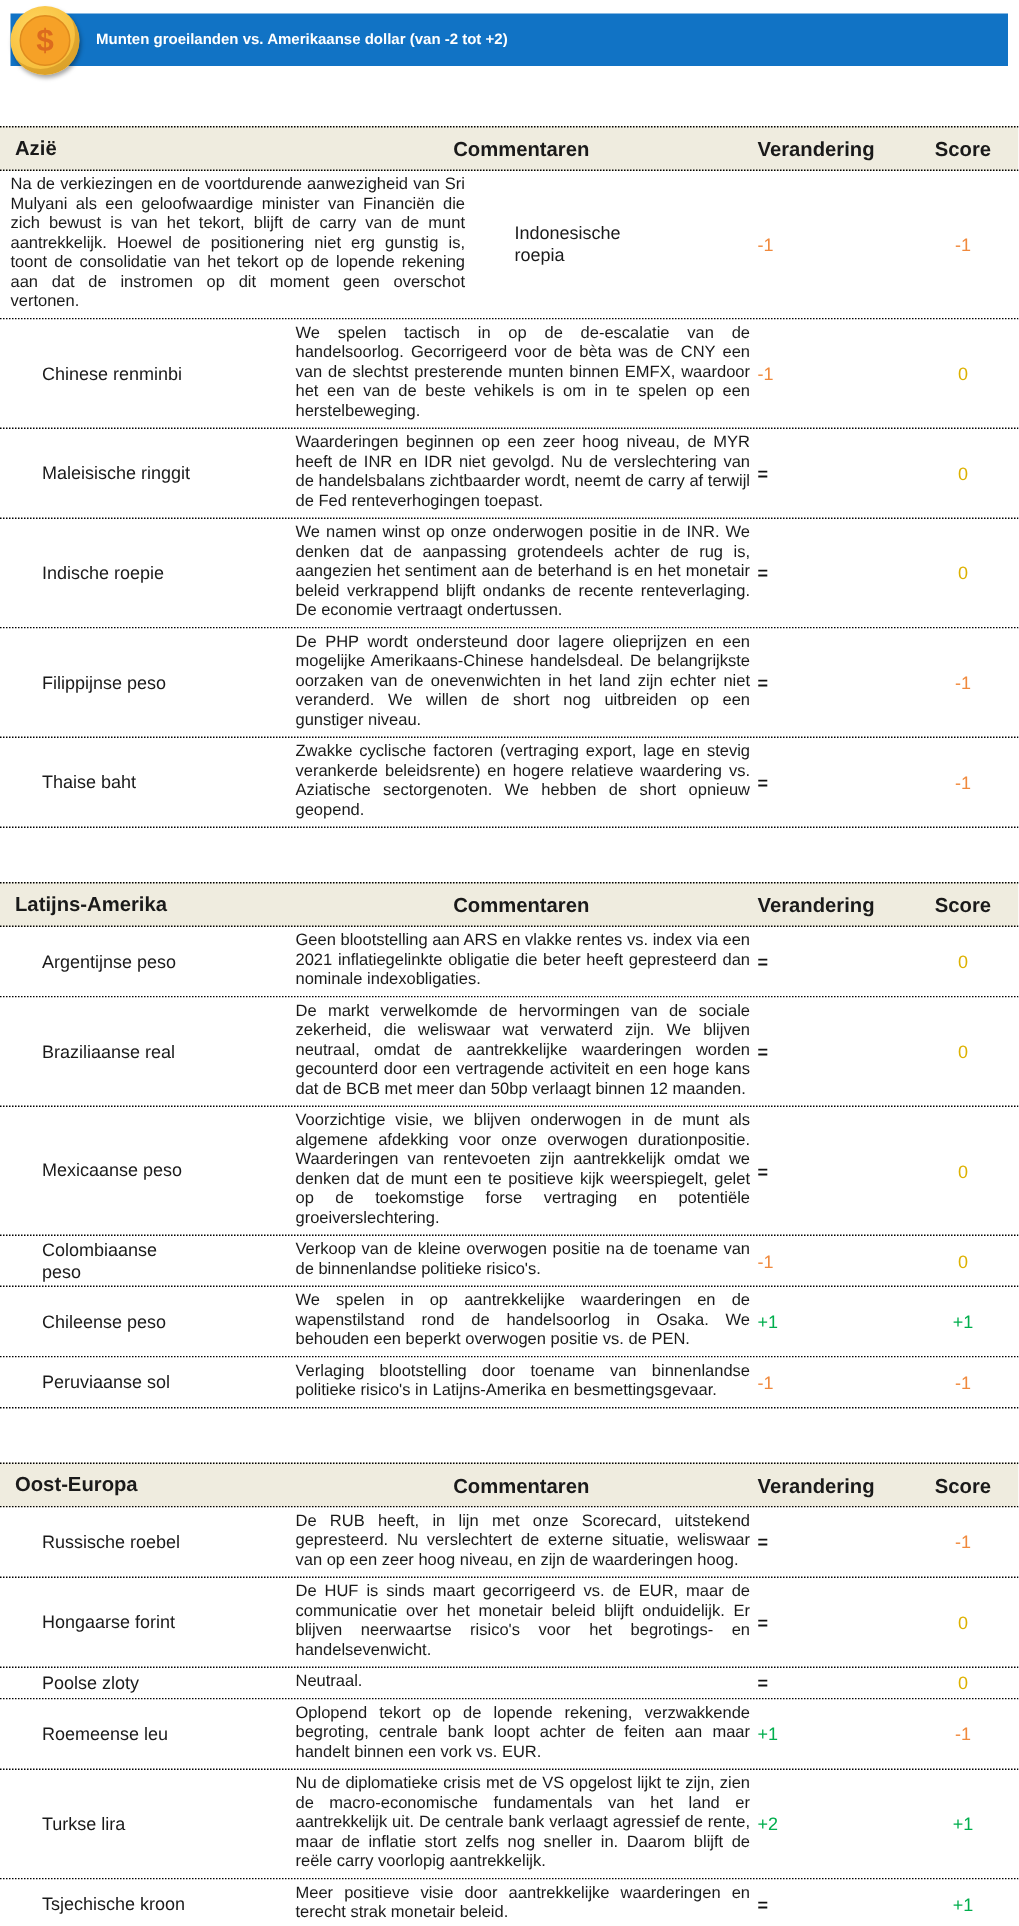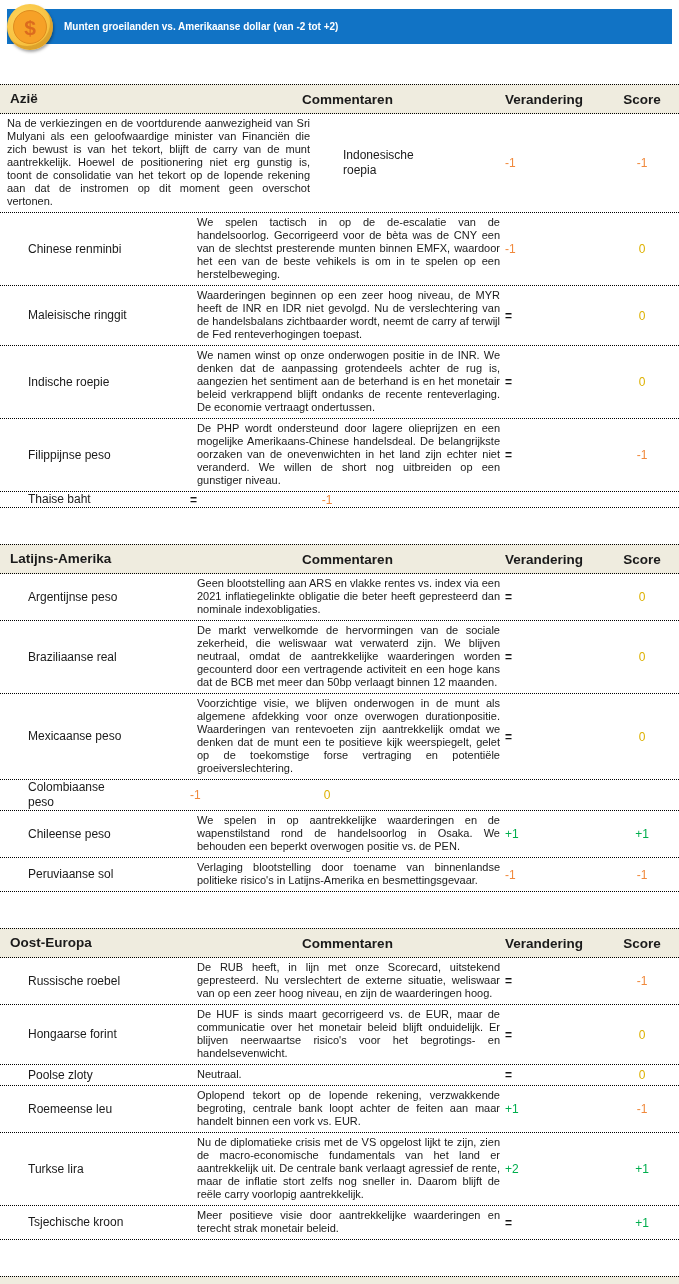--- a/index.html
+++ b/index.html
@@ -84,20 +84,21 @@
         <div class="cell score val-zero">0</div>
       </div>
       <div class="row">
         <div class="cell name">Filippijnse peso</div>
         <div class="cell comment">De PHP wordt ondersteund door lagere olieprijzen en een mogelijke Amerikaans-Chinese handelsdeal. De belangrijkste oorzaken van de onevenwichten in het land zijn echter niet veranderd. We willen de short nog uitbreiden op een gunstiger niveau.</div>
         <div class="cell change val-eq">=</div>
         <div class="cell score val-neg">-1</div>
       </div>
       <div class="row">
         <div class="cell name">Thaise baht</div>
+        <div class="cell comment">Zwakke cyclische factoren (vertraging export, lage en stevig verankerde beleidsrente) en hogere relatieve waardering vs. Aziatische sectorgenoten. We hebben de short opnieuw geopend.</div>
         <div class="cell change val-eq">=</div>
         <div class="cell score val-neg">-1</div>
       </div>
     </div>
     <div class="section">
       <div class="sec-header">
         <div class="cell name hdr">Latijns-Amerika</div>
         <div class="cell comment hdr">Commentaren</div>
         <div class="cell change hdr">Verandering</div>
         <div class="cell score hdr">Score</div>
@@ -116,20 +117,21 @@
       </div>
       <div class="row">
         <div class="cell name">Mexicaanse peso</div>
         <div class="cell comment">Voorzichtige visie, we blijven onderwogen in de munt als algemene afdekking voor onze overwogen durationpositie. Waarderingen van rentevoeten zijn aantrekkelijk omdat we denken dat de munt een te positieve kijk weerspiegelt, gelet op de toekomstige forse vertraging en potentiële groeiverslechtering.</div>
         <div class="cell change val-eq">=</div>
         <div class="cell score val-zero">0</div>
       </div>
       <div class="row">
         <div class="cell name">Colombiaanse
 peso</div>
+        <div class="cell comment">Verkoop van de kleine overwogen positie na de toename van de binnenlandse politieke risico's.</div>
         <div class="cell change val-neg">-1</div>
         <div class="cell score val-zero">0</div>
       </div>
       <div class="row">
         <div class="cell name">Chileense peso</div>
         <div class="cell comment">We spelen in op aantrekkelijke waarderingen en de wapenstilstand rond de handelsoorlog in Osaka. We behouden een beperkt overwogen positie vs. de PEN.</div>
         <div class="cell change val-pos">+1</div>
         <div class="cell score val-pos">+1</div>
       </div>
       <div class="row">

